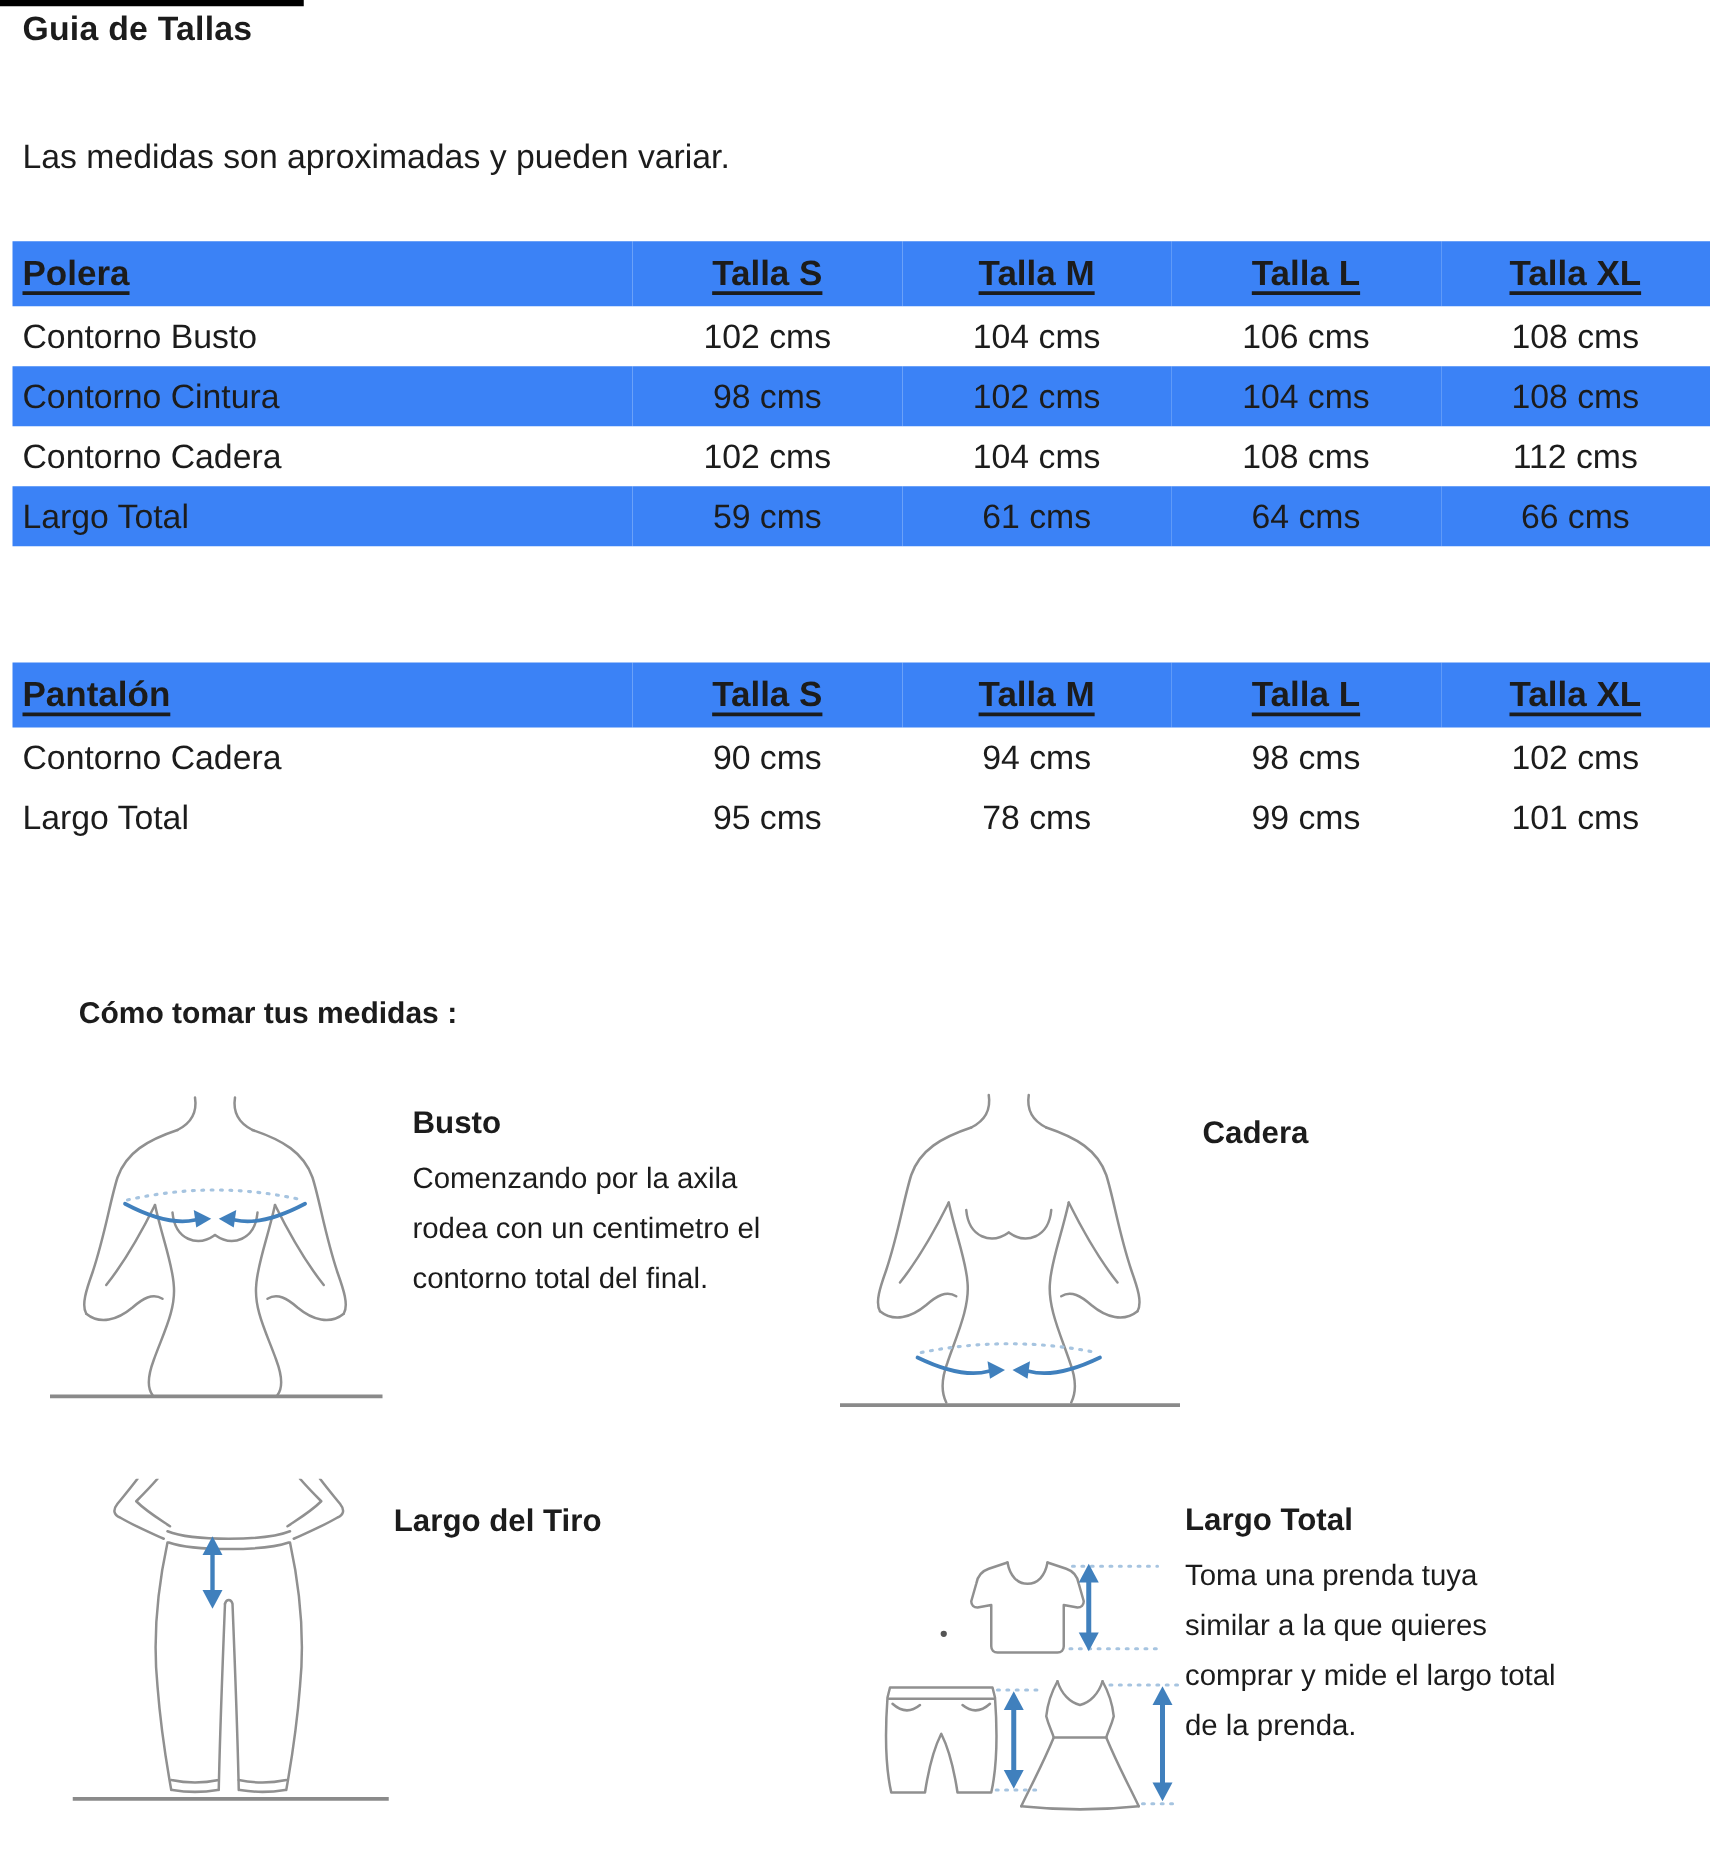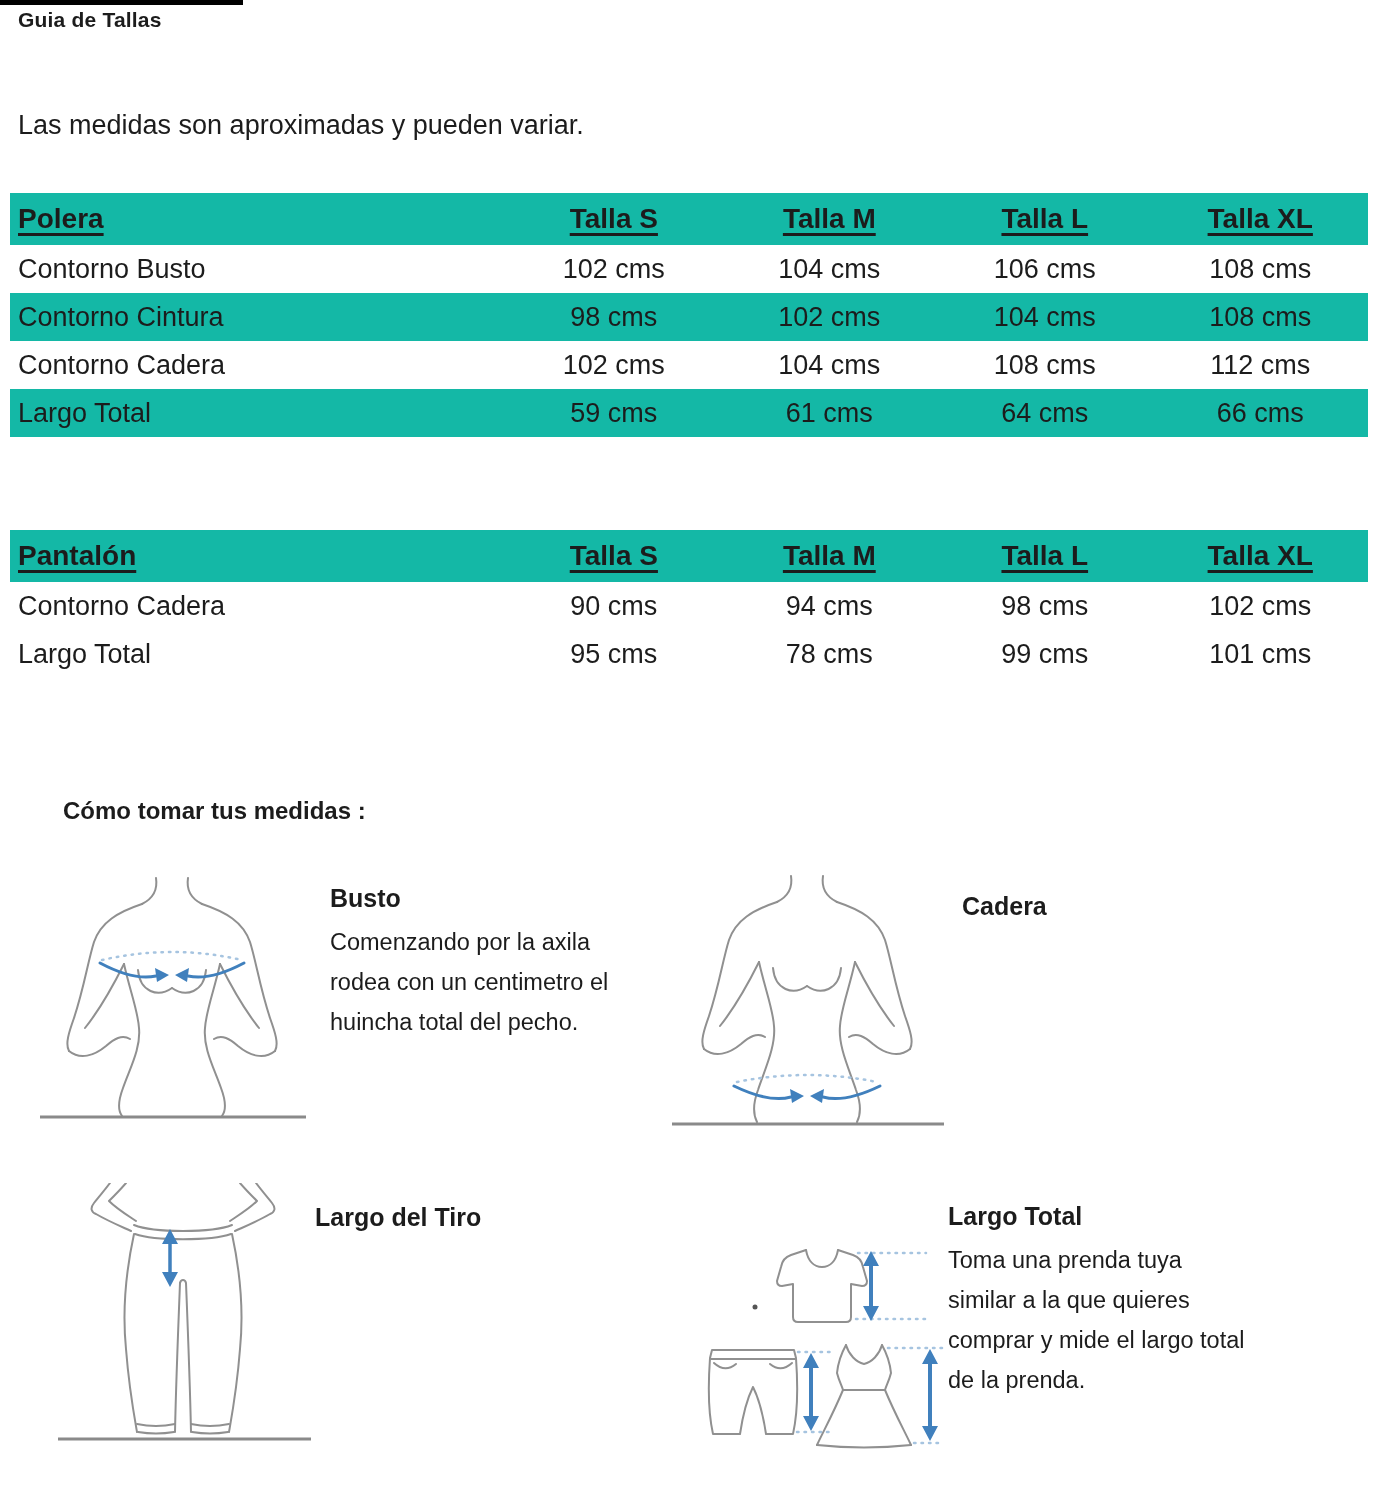--- a/index.html
+++ b/index.html
@@ -2,30 +2,30 @@
 <html><head>
 <meta charset="utf-8">
 <style>
   html,body { margin:0; padding:0; }
   body {
     width:1380px; height:1500px; background:#ffffff; position:relative;
     font-family:"Liberation Sans", sans-serif; color:#1c1c1c; overflow:hidden;
   }
   .abs { position:absolute; }
   .top-strip { left:0; top:0; width:243px; height:5px; background:#000; }
-  .title { left:18px; top:8px; margin:0; font-size:21px; font-weight:bold; letter-spacing:.2px; }
+  .title { left:18px; top:8px; margin:0; font-size:27px; font-weight:bold; letter-spacing:.2px; }
   .subtitle { left:18px; top:110px; margin:0; font-size:27px; }
   table.size-table { position:absolute; left:10px; width:1358px; border-collapse:collapse; table-layout:fixed; }
   .size-table th, .size-table td { padding:0; height:48px; font-size:27px; text-align:center; vertical-align:middle; font-weight:normal; }
   .size-table tr.head { height:52px; }
   .size-table tr.head th { font-size:28px; font-weight:bold; }
   .size-table .c0 { text-align:left; padding-left:8px; }
   .size-table col.first { width:495px; }
   .size-table col.val { width:215px; }
-  tr.shade { background:#14b8a6; }
+  tr.shade { background:#3b82f6; }
   .u { text-decoration:underline; text-decoration-thickness:2.5px; text-underline-offset:5px; }
   .section-heading { left:63px; top:797px; margin:0; font-size:24px; font-weight:bold; }
   .mblock { position:absolute; }
   .mtitle { margin:0 0 9px 0; font-size:25px; font-weight:bold; }
   .mtext { margin:0; font-size:23.5px; line-height:40px; white-space:pre-line; }
   svg .outline { stroke:#909090; stroke-width:2; fill:none; stroke-linecap:round; stroke-linejoin:round; }
   svg .dotted { stroke:#a6c4e0; stroke-width:2.5; stroke-dasharray:1.5 6; fill:none; stroke-linecap:round; }
   svg .blue { stroke:#4080bd; fill:none; stroke-linecap:round; }
   svg .bluefill { fill:#4080bd; stroke:none; }
   svg .floor { stroke:#8a8a8a; stroke-width:3; }
@@ -142,21 +142,21 @@
     <polygon class="bluefill" points="131,99 117,92 119,106"></polygon>
     <polygon class="bluefill" points="137,99 151,92 149,106"></polygon>
   </g>
   <line class="floor" x1="2" y1="241" x2="268" y2="241"></line>
 </svg>
 
 <div class="mblock" style="left:330px; top:884px; width:340px;">
   <h3 class="mtitle">Busto</h3>
   <p class="mtext">Comenzando por la axila
 rodea con un centimetro el
-huincha total del pecho.</p>
+contorno total del final.</p>
 </div>
 
 <svg class="abs" style="left:670px; top:874px;" width="278" height="256" viewBox="0 0 278 256">
   <g class="outline">
     <path d="M121,2 C123,15 117,23 107,28"></path>
     <path d="M153,2 C151,15 157,23 167,28"></path>
     <path d="M107,28 C83,36 66,46 59,66 C53,85 49,112 39,142 C34,156 30,168 34,175"></path>
     <path d="M167,28 C191,36 208,46 215,66 C221,85 225,112 235,142 C240,156 244,168 240,175"></path>
     <path d="M34,175 C45,184 59,180 71,170 C79,163 87,158 95,163"></path>
     <path d="M240,175 C229,184 215,180 203,170 C195,163 187,158 179,163"></path>

